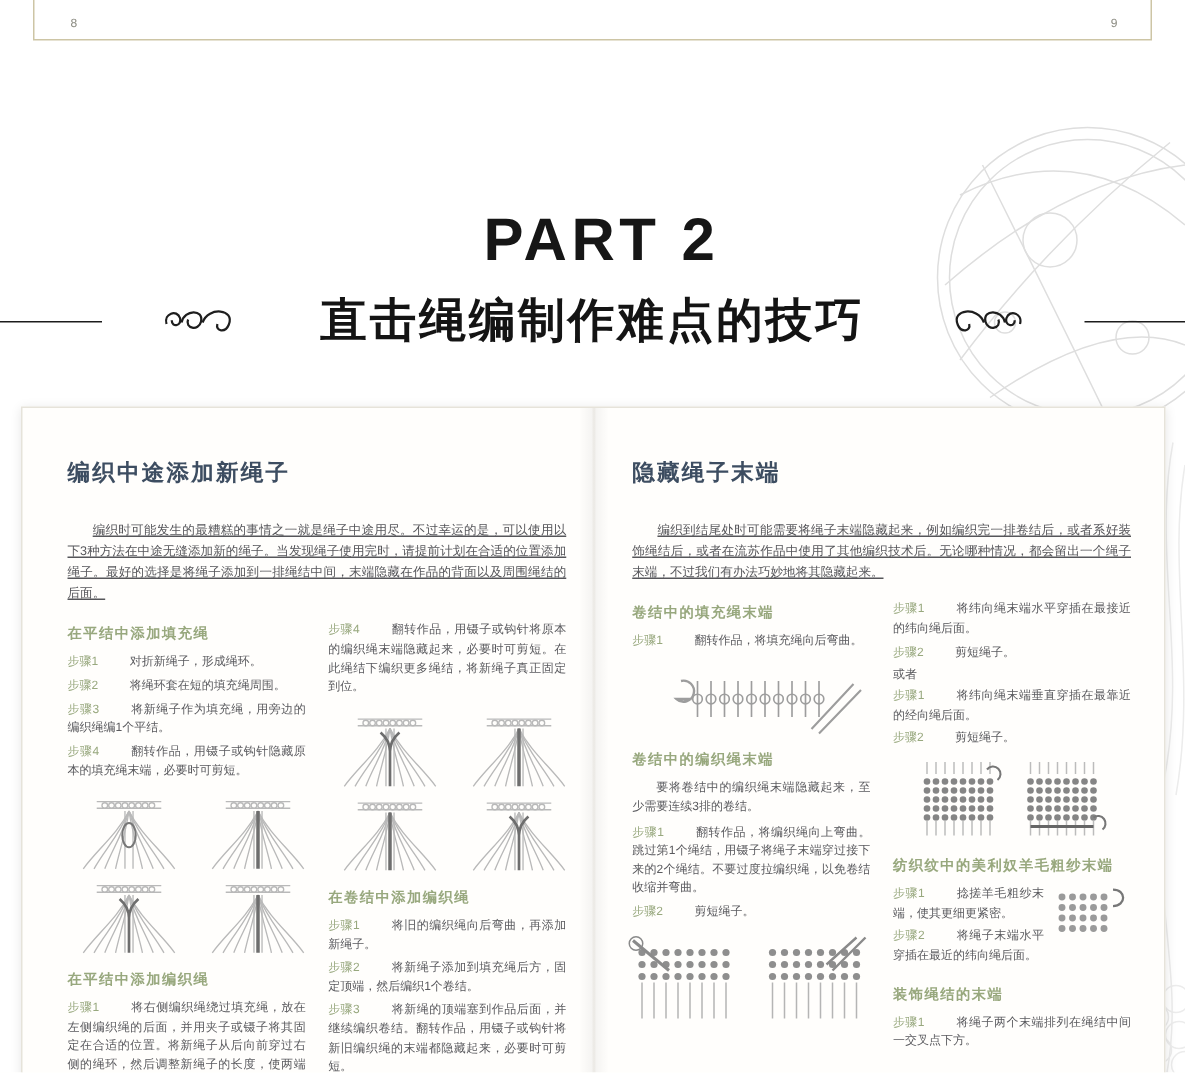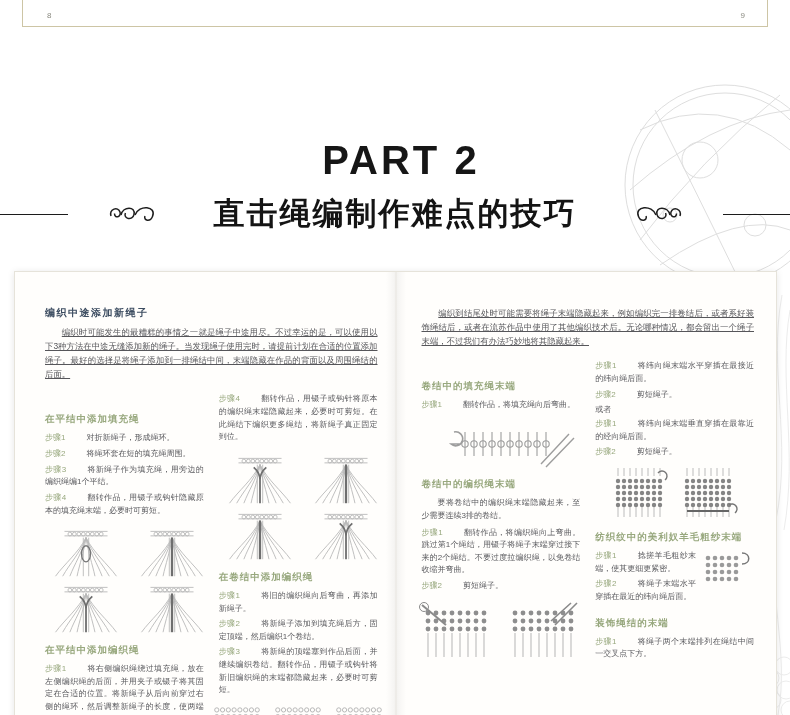--- a/index.html
+++ b/index.html
@@ -32,29 +32,29 @@
   .spread{position:absolute;left:14px;top:271px;width:761px;height:470px;background:#fffefc;
           border:1px solid #e6e3da;box-shadow:0 1px 7px rgba(0,0,0,0.10);display:flex;}
   .spread::before{content:'';position:absolute;left:50%;top:0;bottom:0;width:20px;
           transform:translateX(-50%);
           background:linear-gradient(90deg,rgba(0,0,0,0) 0%,rgba(0,0,0,0.04) 42%,
                      rgba(110,100,80,0.14) 50%,rgba(0,0,0,0.04) 58%,rgba(0,0,0,0) 100%);
           pointer-events:none;z-index:3;}
   .bpage{width:50%;box-sizing:border-box;overflow:hidden;}
   .bpage.left{padding:34px 18px 0 30px;}
   .bpage.right{padding:34px 22px 0 26px;}
-  .bpage h2{font-family:"DejaVu Serif", serif;font-size:10px;font-weight:700;
-            color:#3d4d61;letter-spacing:1.5px;margin:0 0 5px 0;}
+  .bpage h2{font-family:"DejaVu Serif", serif;font-size:15px;font-weight:700;
+            color:#3d4d61;letter-spacing:1.5px;margin:0 0 21px 0;}
   .intro{font-size:8.4px;line-height:1.68;color:#56565a;margin:0 0 12px 0;
          text-indent:2em;text-align:justify;text-decoration:underline;}
   .cols{display:flex;gap:15px;}
   .col{flex:1;min-width:0;}
   .subt{font-family:"DejaVu Serif", serif;font-size:9.5px;color:#98a87e;
         letter-spacing:1px;margin:10px 0 6px 0;font-weight:700;}
-  .subt:first-child{margin-top:20px;}
+  .subt:first-child{margin-top:2px;}
   .step{font-size:8px;line-height:1.58;color:#5a5a5e;margin:0 0 3px 0;text-align:justify;}
   .slabel{color:#98a87e;margin-right:21px;white-space:nowrap;}
   .alt{font-size:8px;color:#5a5a5e;margin:2px 0 3px 0;}
   .note{font-size:8px;line-height:1.6;color:#5a5a5e;margin:0 0 4px 0;text-indent:2em;
         text-align:justify;}
   .grid2{display:grid;grid-template-columns:1fr 1fr;gap:4px 8px;justify-items:center;
          margin:9px 2px 4px 2px;}
   .row3{display:flex;gap:9px;justify-content:center;margin:8px 0 0 0;}
   .diag{line-height:0;}
   .diag-c{text-align:center;margin:8px 0 4px 0;line-height:0;}
@@ -417,20 +417,21 @@
                     <path d="M48,15 V58"></path>
                   </g>
                   <path d="M23,16 C19,38 31,38 27,58 M31,16 C27,34 24,44 24,58" stroke="#6e6e6e" stroke-width="1.8"></path>
                 </svg></span>
           </div>
         </div>
       </div>
     </div>
 
     <div class="bpage right">
+      <h2>隐藏绳子末端</h2>
       <p class="intro">编织到结尾处时可能需要将绳子末端隐藏起来，例如编织完一排卷结后，或者系好装饰绳结后，或者在流苏作品中使用了其他编织技术后。无论哪种情况，都会留出一个绳子末端，不过我们有办法巧妙地将其隐藏起来。</p>
 
       <div class="cols">
         <div class="col">
           <div class="subt">卷结中的填充绳末端</div>
           <p class="step"><span class="slabel">步骤1</span><span>翻转作品，将填充绳向后弯曲。</span></p>
 
           <div class="diag-c">
             <span class="diag"><svg width="152" height="48" viewBox="0 0 152 48" fill="none">
                   <g stroke="#9d9d9d" stroke-width="1.1">

